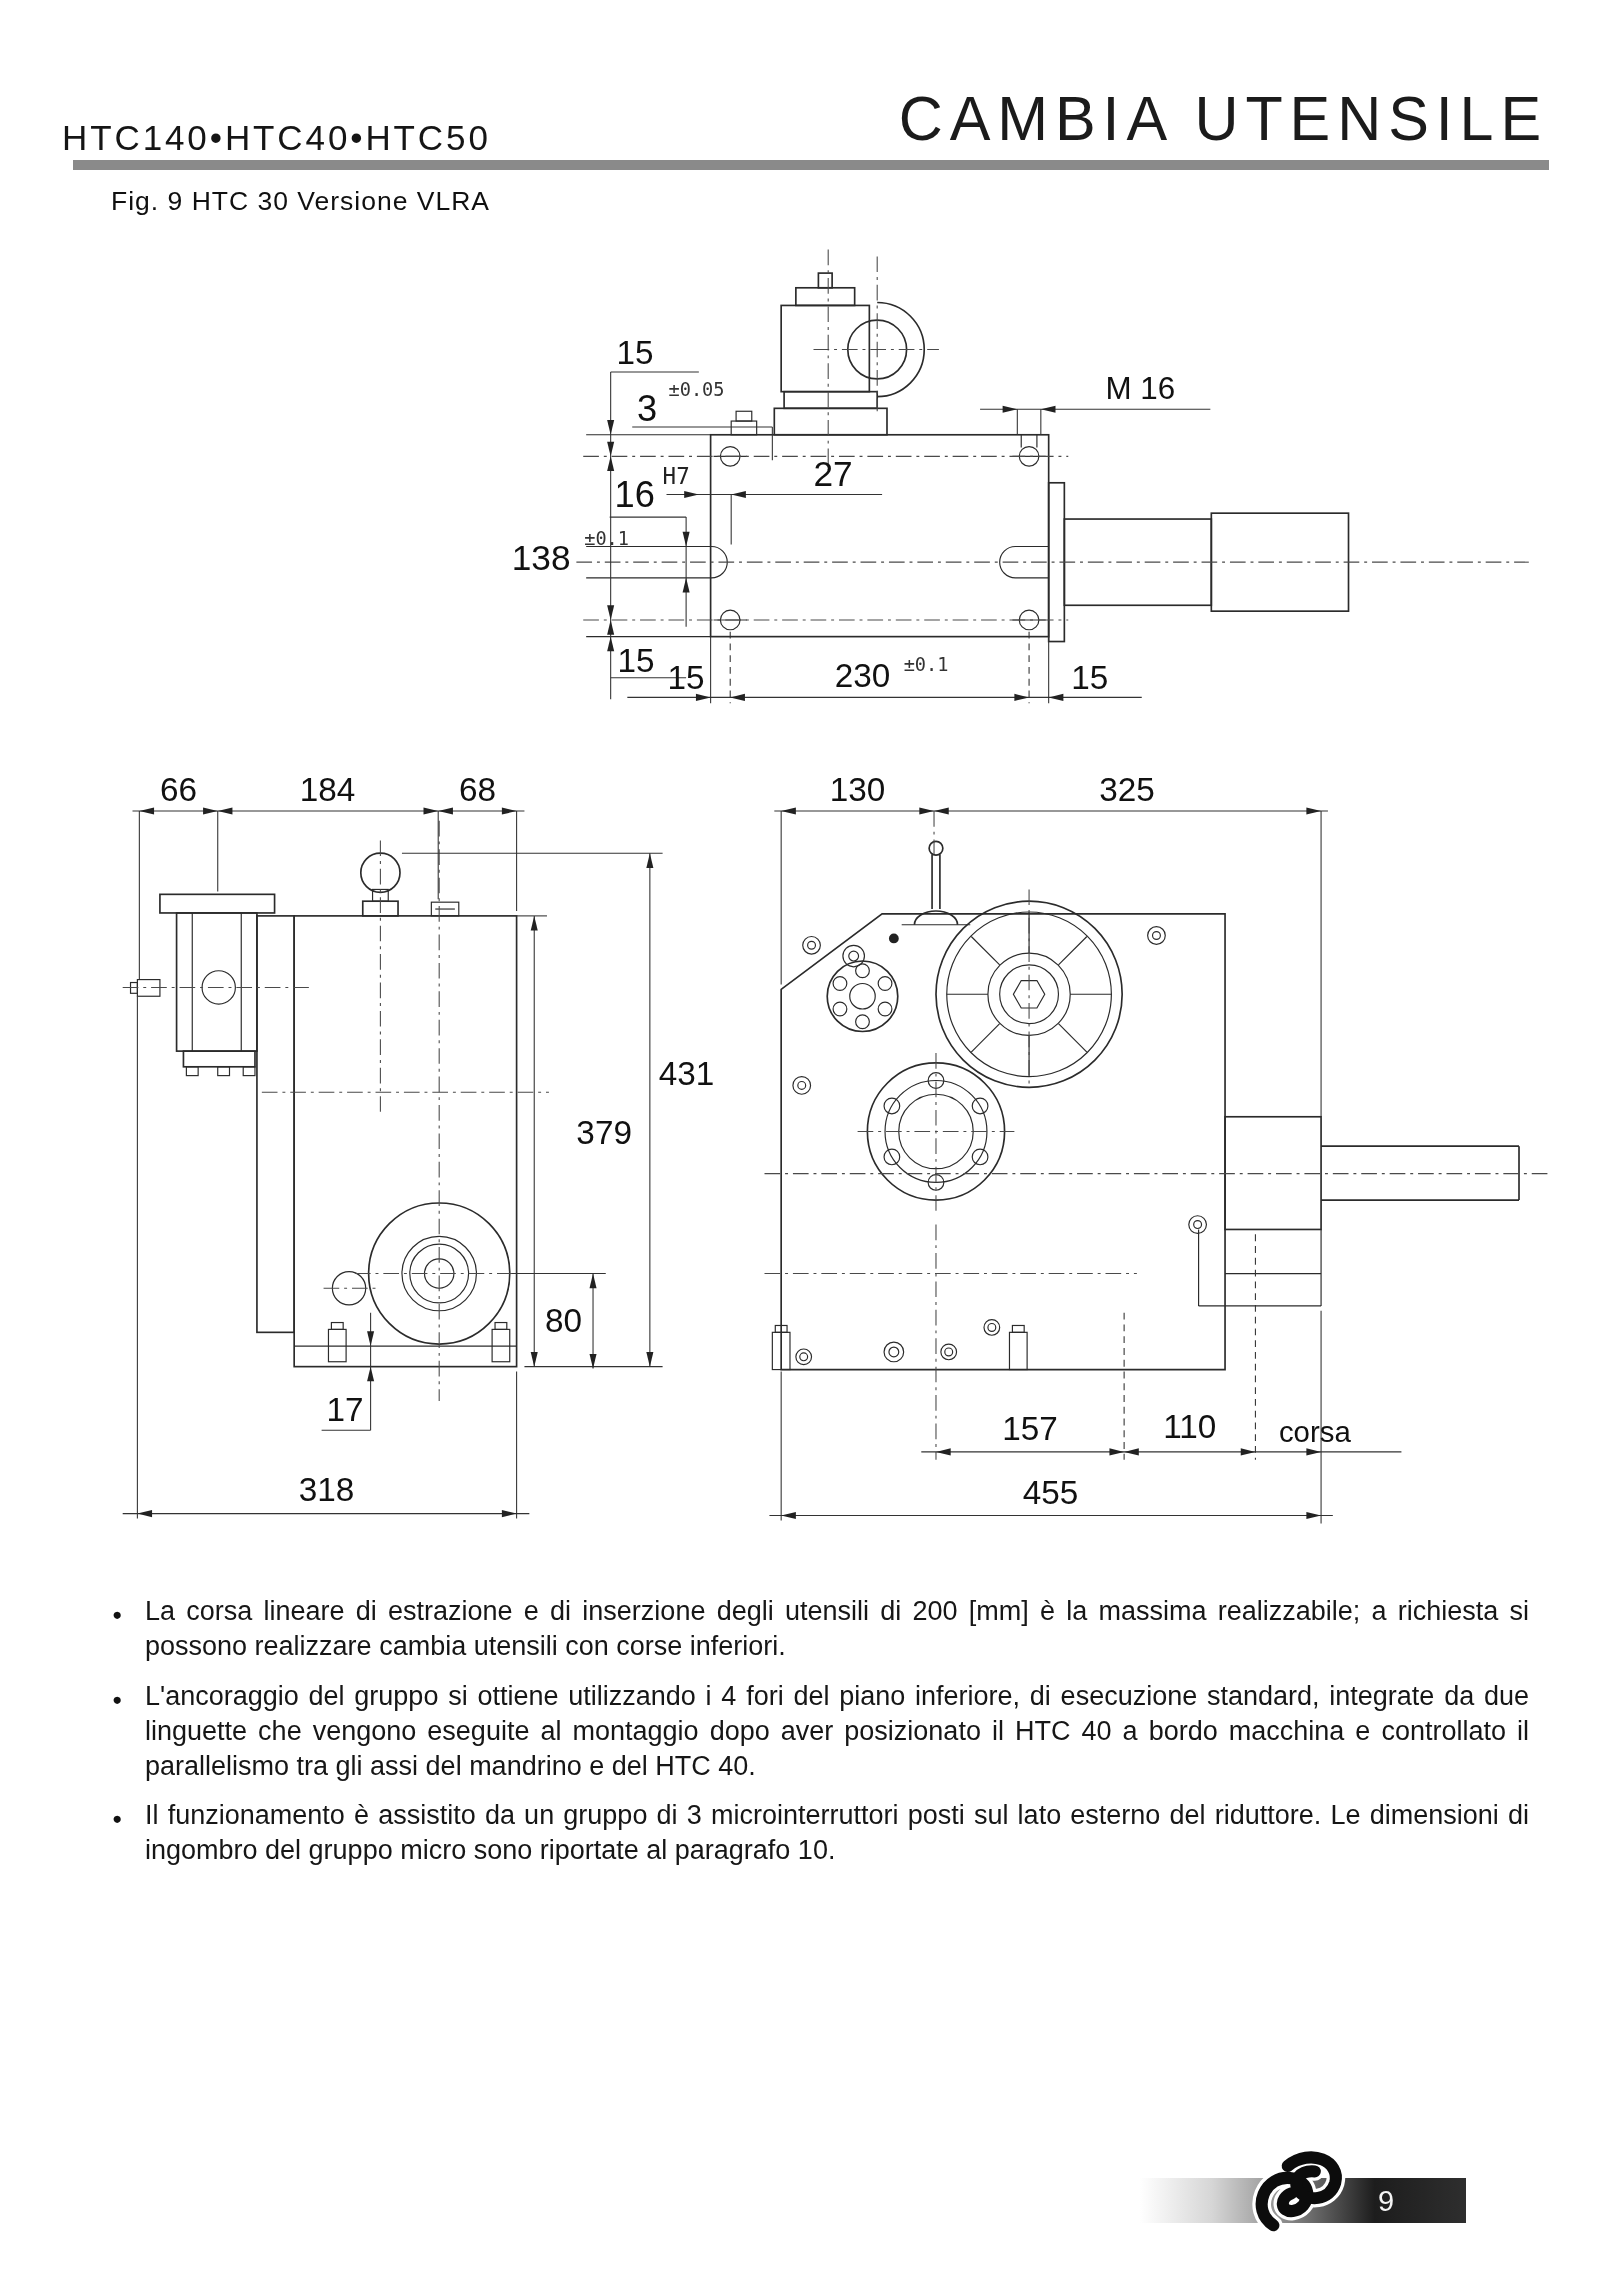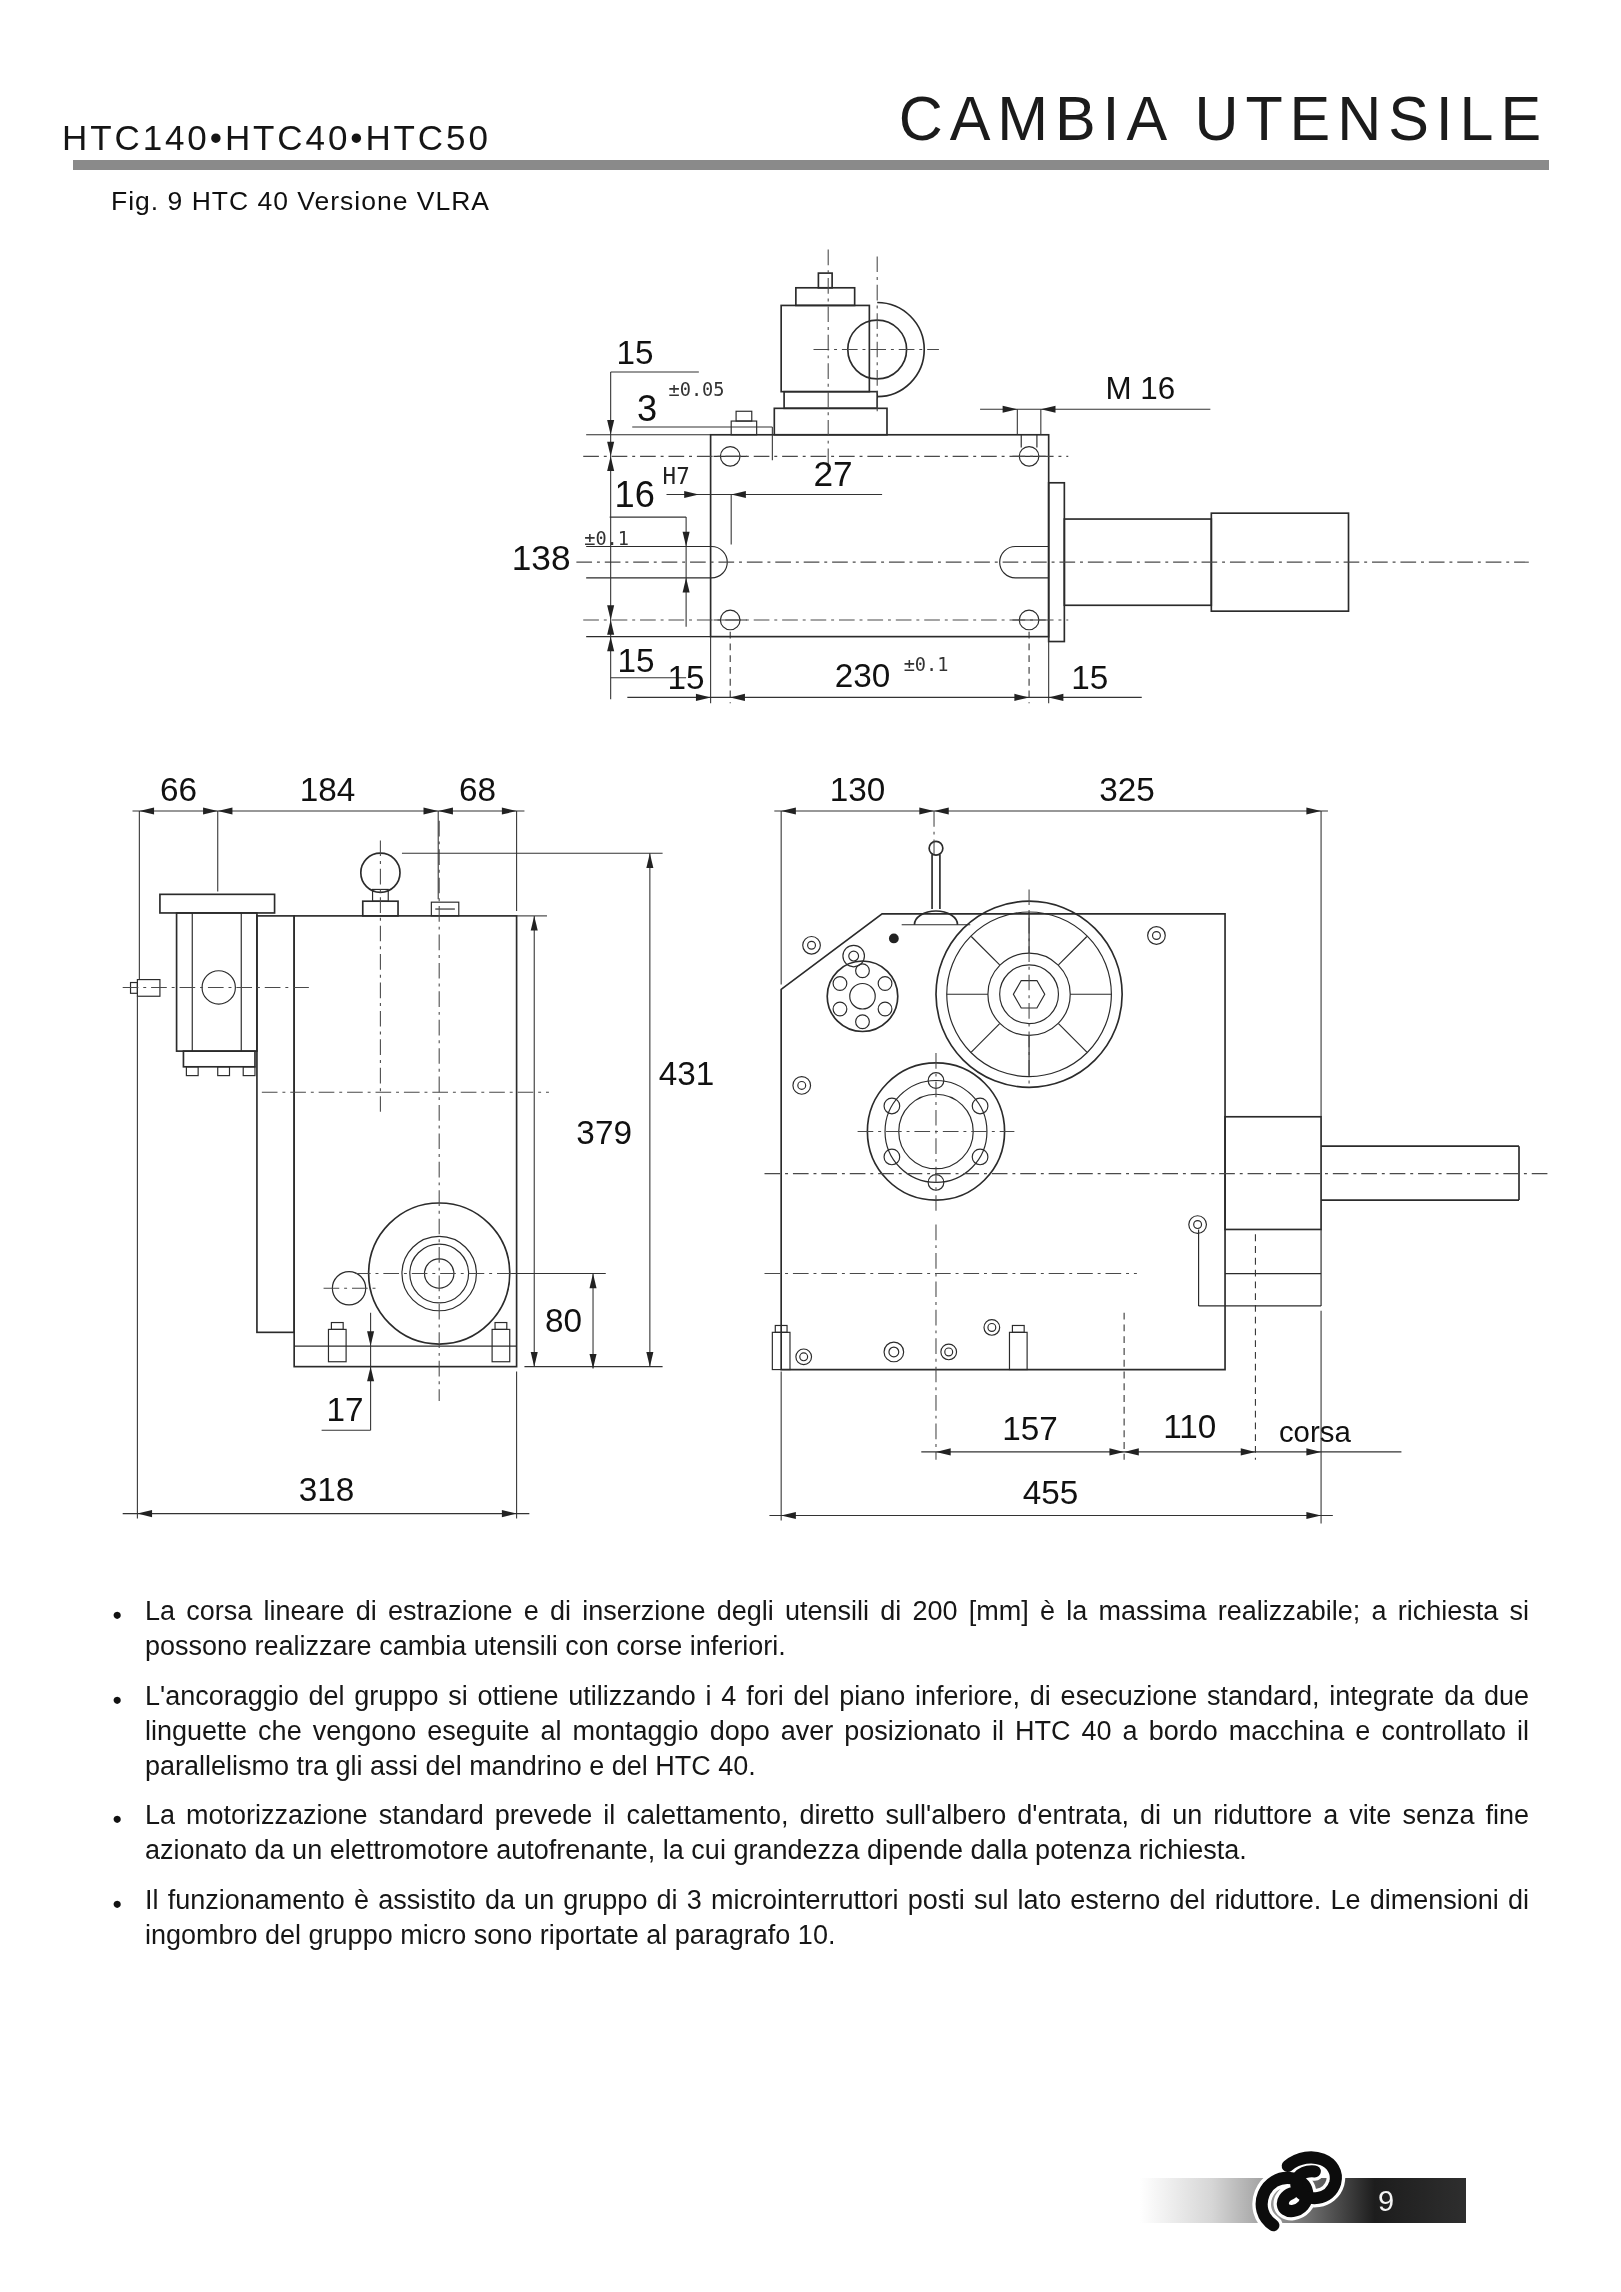--- a/index.html
+++ b/index.html
@@ -55,21 +55,21 @@
     font-family:"Liberation Sans",sans-serif;
   }
   .footer-logo{position:absolute;left:1243px;top:2148px;width:110px;height:90px;}
 </style>
 </head>
 <body>
 
 <div class="hdr-models">HTC140•HTC40•HTC50</div>
 <div class="hdr-title">CAMBIA UTENSILE</div>
 <div class="hdr-rule"></div>
-<div class="fig-caption">Fig. 9   HTC 40  Versione VLRA</div>
+<div class="fig-caption">Fig. 9   HTC 30  Versione VLRA</div>
 
 <svg class="sheet" viewBox="60 230 1540 1350">
   <defs>
     <path id="arr" d="M0,0 L-15,3.6 L-15,-3.6 Z"></path>
   </defs>
 
   <g>
 
     <rect class="ol" x="725" y="444" width="345" height="206"></rect>
     <line class="ol2" x1="598" y1="444" x2="725" y2="444"></line>
@@ -383,21 +383,20 @@
     <line class="dl" x1="785" y1="1547" x2="1360" y2="1547"></line>
     <use href="#arr" class="arr" transform="translate(797,1547) rotate(180)"></use>
     <use href="#arr" class="arr" transform="translate(1348,1547)"></use>
     <text class="dimtext" x="1072" y="1535" text-anchor="middle">455</text>
   </g>
 </svg>
 
 <ul class="bullets">
   <li>La corsa lineare di estrazione e di inserzione degli utensili di 200 [mm] è la massima realizzabile; a richiesta si possono realizzare cambia utensili con corse inferiori.</li>
   <li>L'ancoraggio del gruppo si ottiene utilizzando i 4 fori del piano inferiore, di esecuzione standard, integrate da due linguette che vengono eseguite al montaggio dopo aver posizionato il HTC 40 a bordo macchina e controllato il parallelismo tra gli assi  del mandrino e del HTC 40.</li>
-  <li>La motorizzazione standard prevede il calettamento, diretto sull'albero d'entrata, di un riduttore a vite senza fine azionato da un elettromotore autofrenante, la cui grandezza dipende dalla potenza richiesta.</li>
   <li>Il funzionamento è assistito da un gruppo di 3 microinterruttori posti sul lato esterno del riduttore. Le dimensioni di ingombro del gruppo micro sono riportate al paragrafo  10.</li>
 </ul>
 
 <div class="footer-bar">
   <span class="footer-page">9</span>
 </div>
 <svg class="footer-logo" viewBox="0 0 100 80">
   <g transform="rotate(-12 50 40)">
     <g fill="none" stroke="#ffffff" stroke-width="17" stroke-linecap="round">
       <path d="M22,64 C4,46 24,16 48,26 C66,34 58,56 42,55 C31,54 32,41 44,39"></path>

